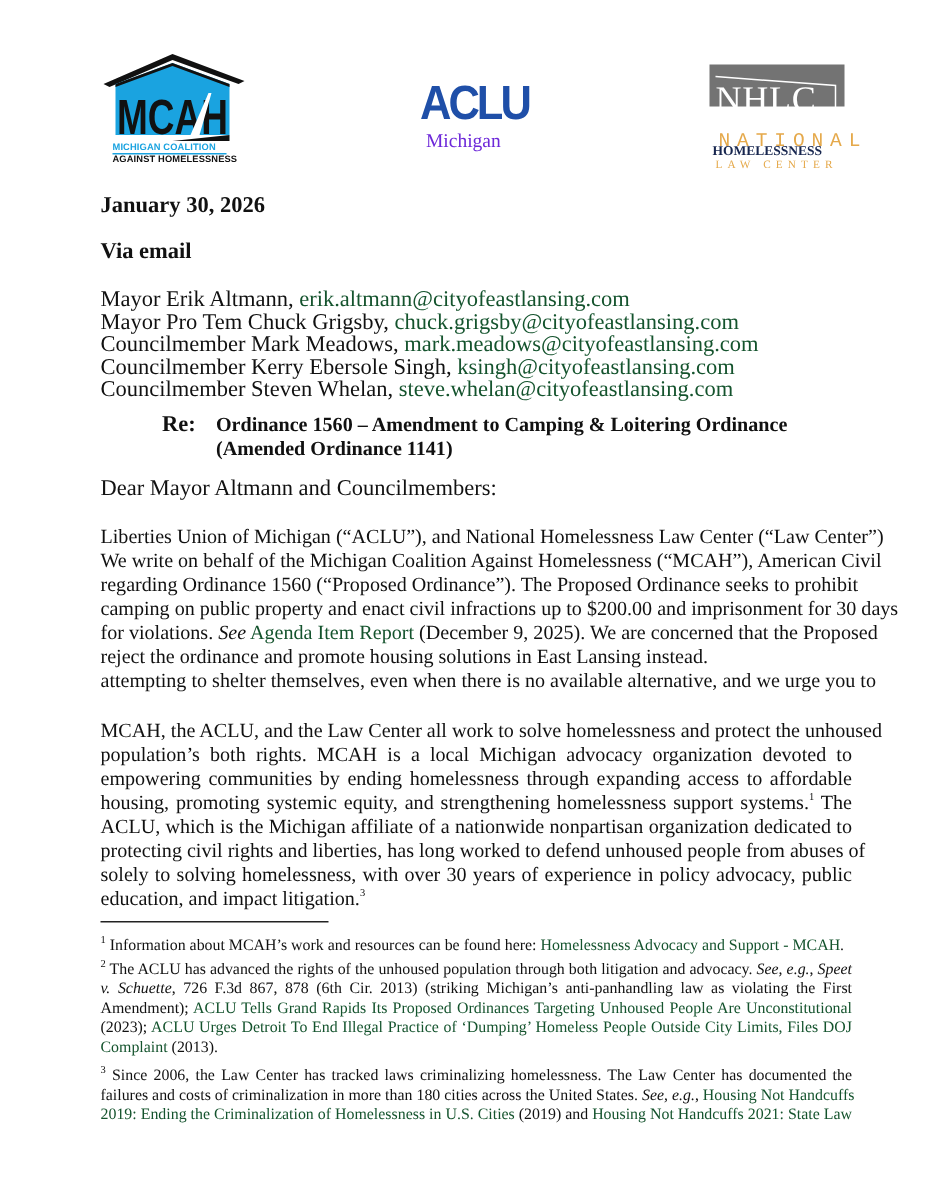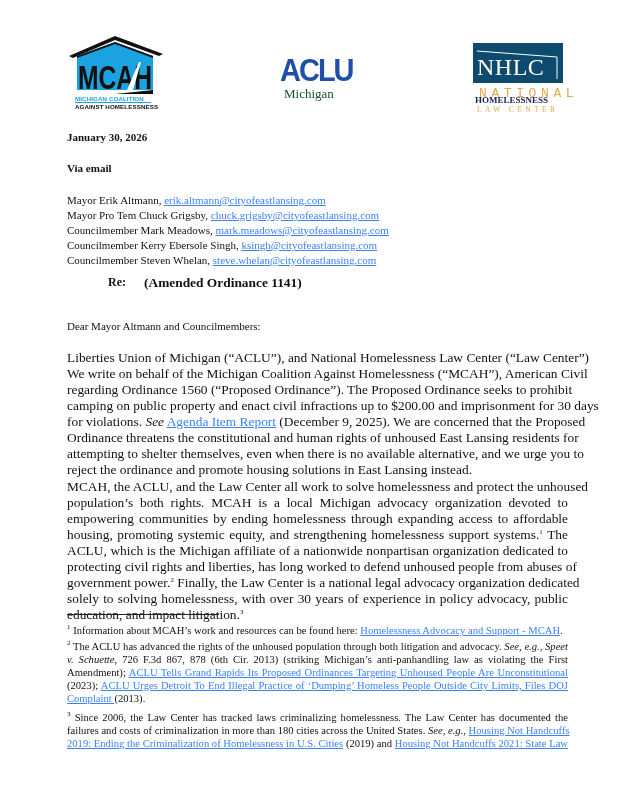--- a/index.html
+++ b/index.html
@@ -10,35 +10,35 @@
 
   
   .logo-mcah { position: absolute; left: 67px; top: 34px; width: 110px; height: 80px; }
   .logo-mcah svg { position: absolute; left: 0; top: 0; }
   .mcah-line1 { position: absolute; left: 8px; top: 61px; font-family: "Liberation Sans", sans-serif; font-size: 6.2px; font-weight: bold; color: #1aa3e0; letter-spacing: 0.1px; white-space: nowrap; }
   .mcah-line2 { position: absolute; left: 8px; top: 69px; font-family: "Liberation Sans", sans-serif; font-size: 6.2px; font-weight: bold; color: #111; letter-spacing: 0.1px; white-space: nowrap; }
   .mcah-underline { position: absolute; left: 8px; top: 68px; width: 76px; height: 1px; background: #1aa3e0; }
 
   .logo-aclu { position: absolute; left: 280px; top: 54px; width: 100px; height: 50px; }
   .aclu-word { position: absolute; left: 0; top: -2px; font-family: "Liberation Sans", sans-serif; font-weight: bold; font-size: 29px; color: #1f4fa8; letter-spacing: -2px; transform: scaleY(1.1); transform-origin: top left; }
-  .aclu-sub { position: absolute; left: 4px; top: 32px; font-family: "Liberation Serif", serif; font-size: 13px; color: #14532d; }
+  .aclu-sub { position: absolute; left: 4px; top: 32px; font-family: "Liberation Serif", serif; font-size: 13px; color: #6d28d9; }
 
   .logo-nhlc { position: absolute; left: 473px; top: 43px; width: 96px; height: 70px; }
-  .nhlc-box { position: absolute; left: 0; top: 0; width: 90px; height: 40px; background: #0c4a6e; }
+  .nhlc-box { position: absolute; left: 0; top: 0; width: 90px; height: 28px; background: #737373; }
   .nhlc-text { position: absolute; left: 4px; top: 11px; font-family: "Liberation Serif", serif; font-size: 24px; color: #ffffff; letter-spacing: 0.5px; }
   .nhlc-national { position: absolute; left: 6px; top: 43px; font-family: Liberation Mono, monospace; font-size: 13px; color: #e5a94b; letter-spacing: 4.6px; white-space: nowrap; }
   .nhlc-homeless { position: absolute; left: 2px; top: 52px; font-family: "Liberation Serif", serif; font-size: 9px; font-weight: bold; color: #17264f; white-space: nowrap; }
   .nhlc-law { position: absolute; left: 4px; top: 62px; font-family: "Liberation Serif", serif; font-size: 7.5px; color: #e5a94b; letter-spacing: 3.4px; white-space: nowrap; }
 
   
-  .t { position: absolute; left: 67px; font-size: 11px; line-height: 16px; white-space: nowrap; }
+  .t { position: absolute; left: 67px; font-size: 15px; line-height: 16px; white-space: nowrap; }
   .bold { font-weight: bold; }
-  a, .link { color: #3b82f6; text-decoration: underline; }
+  a, .link { color: #14532d; }
 
-  .re-label { position: absolute; left: 108px; top: 275px; font-size: 12px; font-weight: bold; }
+  .re-label { position: absolute; left: 108px; top: 275px; font-size: 15px; font-weight: bold; }
   .re-text { position: absolute; left: 144px; top: 275px; font-size: 13.4px; font-weight: bold; line-height: 16px; }
 
   .para { position: absolute; left: 67px; width: 501px; font-size: 13.4px; line-height: 16px; text-align: justify; }
   .para .line { display: block; text-align: justify; text-align-last: justify; white-space: nowrap; }
   .para .line.last { text-align-last: left; }
 
   .fn-rule { position: absolute; left: 67px; top: 614px; width: 152px; height: 1px; background: #222; }
   .fn { position: absolute; left: 67px; width: 501px; font-size: 10.6px; line-height: 13px; }
   .fn .line { display: block; white-space: nowrap; text-align: justify; text-align-last: justify; }
   .fn .line.last { text-align-last: left; }
@@ -95,44 +95,43 @@
   </div>
   <div class="t" style="top:237px">
     <span>Councilmember Kerry Ebersole Singh, </span><a>ksingh@cityofeastlansing.com</a>
   </div>
   <div class="t" style="top:252px">
     <span>Councilmember Steven Whelan, </span><a>steve.whelan@cityofeastlansing.com</a>
   </div>
 
   <div class="re-label">Re:</div>
   <div class="re-text">
+    <div>Ordinance 1560 – Amendment to Camping &amp; Loitering Ordinance</div>
     <div>(Amended Ordinance 1141)</div>
   </div>
 
   <div class="t" style="top:318px">Dear Mayor Altmann and Councilmembers:</div>
 
   <div class="para" style="top:350px">
     <span class="line">Liberties Union of Michigan (“ACLU”), and National Homelessness Law Center (“Law Center”)</span>
     <span class="line">We write on behalf of the Michigan Coalition Against Homelessness (“MCAH”), American Civil</span>
     <span class="line">regarding Ordinance 1560 (“Proposed Ordinance”). The Proposed Ordinance seeks to prohibit</span>
     <span class="line">camping on public property and enact civil infractions up to $200.00 and imprisonment for 30 days</span>
     <span class="line"><span>for violations. </span><em>See</em> <a>Agenda Item Report</a><span> (December 9, 2025). We are concerned that the Proposed</span></span>
-    <span class="line">Ordinance threatens the constitutional and human rights of unhoused East Lansing residents for</span>
+    <span class="line last">reject the ordinance and promote housing solutions in East Lansing instead.</span>
     <span class="line">attempting to shelter themselves, even when there is no available alternative, and we urge you to</span>
-    <span class="line last">reject the ordinance and promote housing solutions in East Lansing instead.</span>
   </div>
 
   <div class="para" style="top:479px">
     <span class="line">MCAH, the ACLU, and the Law Center all work to solve homelessness and protect the unhoused</span>
     <span class="line">population’s both rights. MCAH is a local Michigan advocacy organization devoted to</span>
     <span class="line">empowering communities by ending homelessness through expanding access to affordable</span>
     <span class="line"><span>housing, promoting systemic equity, and strengthening homelessness support systems.</span><sup>1</sup><span> The</span></span>
     <span class="line">ACLU, which is the Michigan affiliate of a nationwide nonpartisan organization dedicated to</span>
     <span class="line">protecting civil rights and liberties, has long worked to defend unhoused people from abuses of</span>
-    <span class="line"><span>government power.</span><sup>2</sup><span> Finally, the Law Center is a national legal advocacy organization dedicated</span></span>
     <span class="line">solely to solving homelessness, with over 30 years of experience in policy advocacy, public</span>
     <span class="line last"><span>education, and impact litigation.</span><sup>3</sup></span>
   </div>
 
   <div class="fn-rule"></div>
 
   <div class="fn" style="top:624px">
     <span class="line last"><sup>1</sup><span> Information about MCAH’s work and resources can be found here: </span><a>Homelessness Advocacy and Support - MCAH</a><span>.</span></span>
   </div>
 

